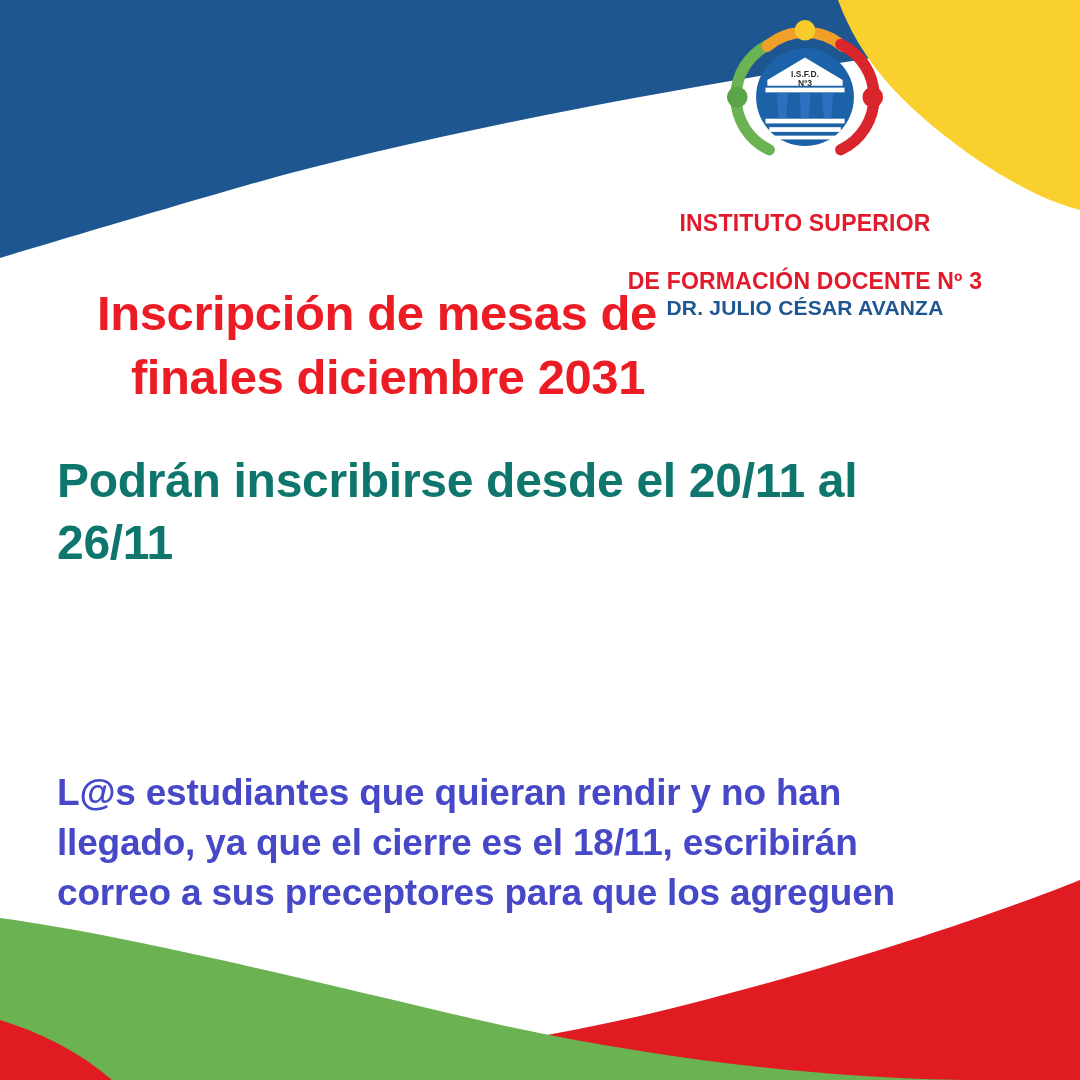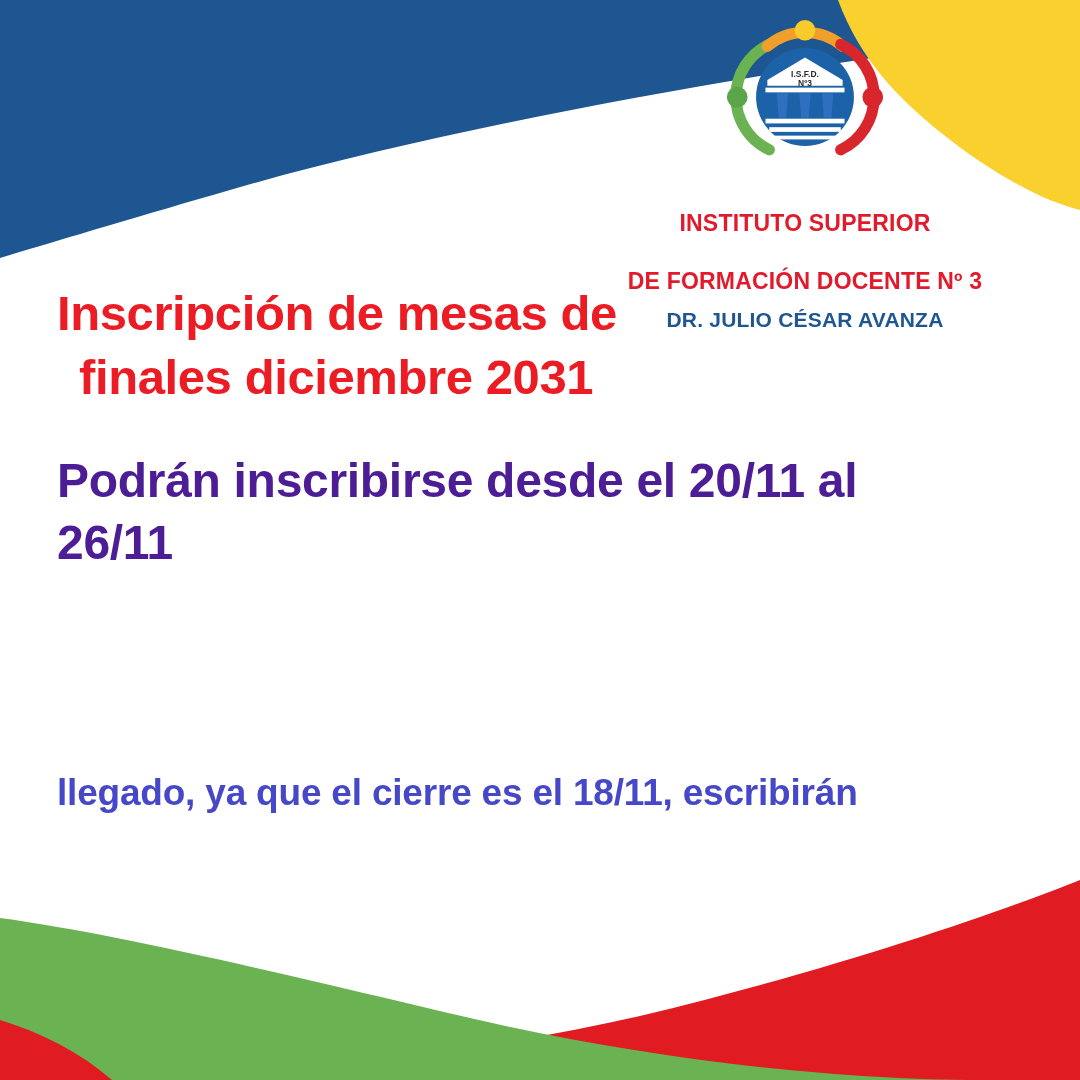--- a/index.html
+++ b/index.html
@@ -53,46 +53,47 @@
     letter-spacing: 0.2px;
   }
   .logo-line-1, .logo-line-2 {
     color: #e21b2c;
     font-size: 23px;
     margin-top: 32px;
   }
   .logo-line-3 {
     color: #1d5691;
     font-size: 21px;
-    margin-top: 14px;
+    margin-top: 2px;
   }
 
   
   .headline-red {
     position: absolute;
     left: 57px;
     top: 282px;
     width: 640px;
     color: #ec1c24;
     font-size: 49px;
     font-weight: bold;
     line-height: 1.30;
     letter-spacing: -0.4px;
+    text-align: center;
   }
   .headline-red .ln2 {
     display: block;
     padding-left: 22px;
   }
 
   .headline-blue {
     position: absolute;
     left: 57px;
     top: 450px;
     width: 900px;
-    color: #4c1d95;
+    color: #0f766e;
     font-size: 48px;
     font-weight: bold;
     line-height: 1.30;
     letter-spacing: -0.3px;
   }
 
   .body-blue {
     position: absolute;
     left: 57px;
     top: 768px;
@@ -161,16 +162,18 @@
   </div>
 
   <div class="headline-red">
     <span class="ln1">Inscripción de mesas de</span>
     <span class="ln2">finales diciembre 2031</span>
   </div>
 
   <div class="headline-blue">Podrán inscribirse desde el 20/11 al 26/11</div>
 
   <div class="body-blue">
+    <span class="bline">L@s estudiantes que quieran rendir y no han</span>
     <span class="bline">llegado, ya que el cierre es el 18/11, escribirán</span>
+    <span class="bline">correo a sus preceptores para que los agreguen</span>
   </div>
 
 </div>
 
 </body></html>

